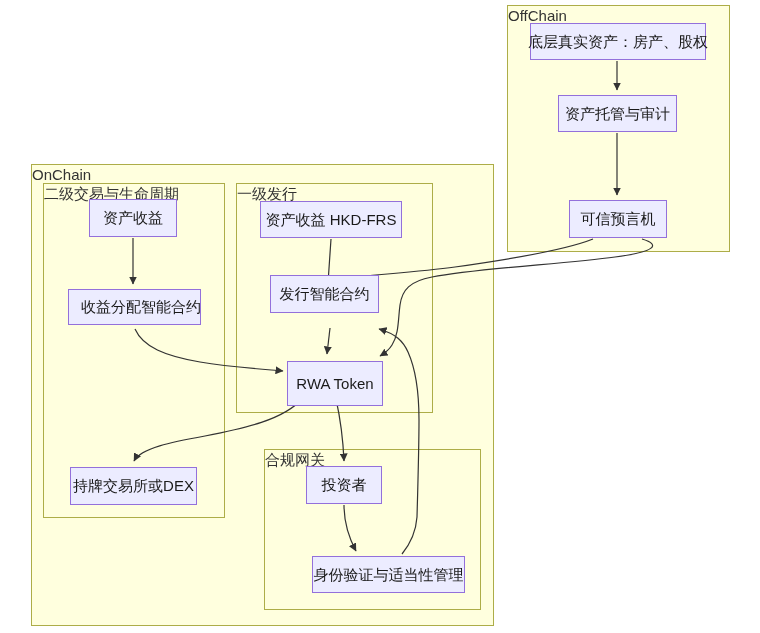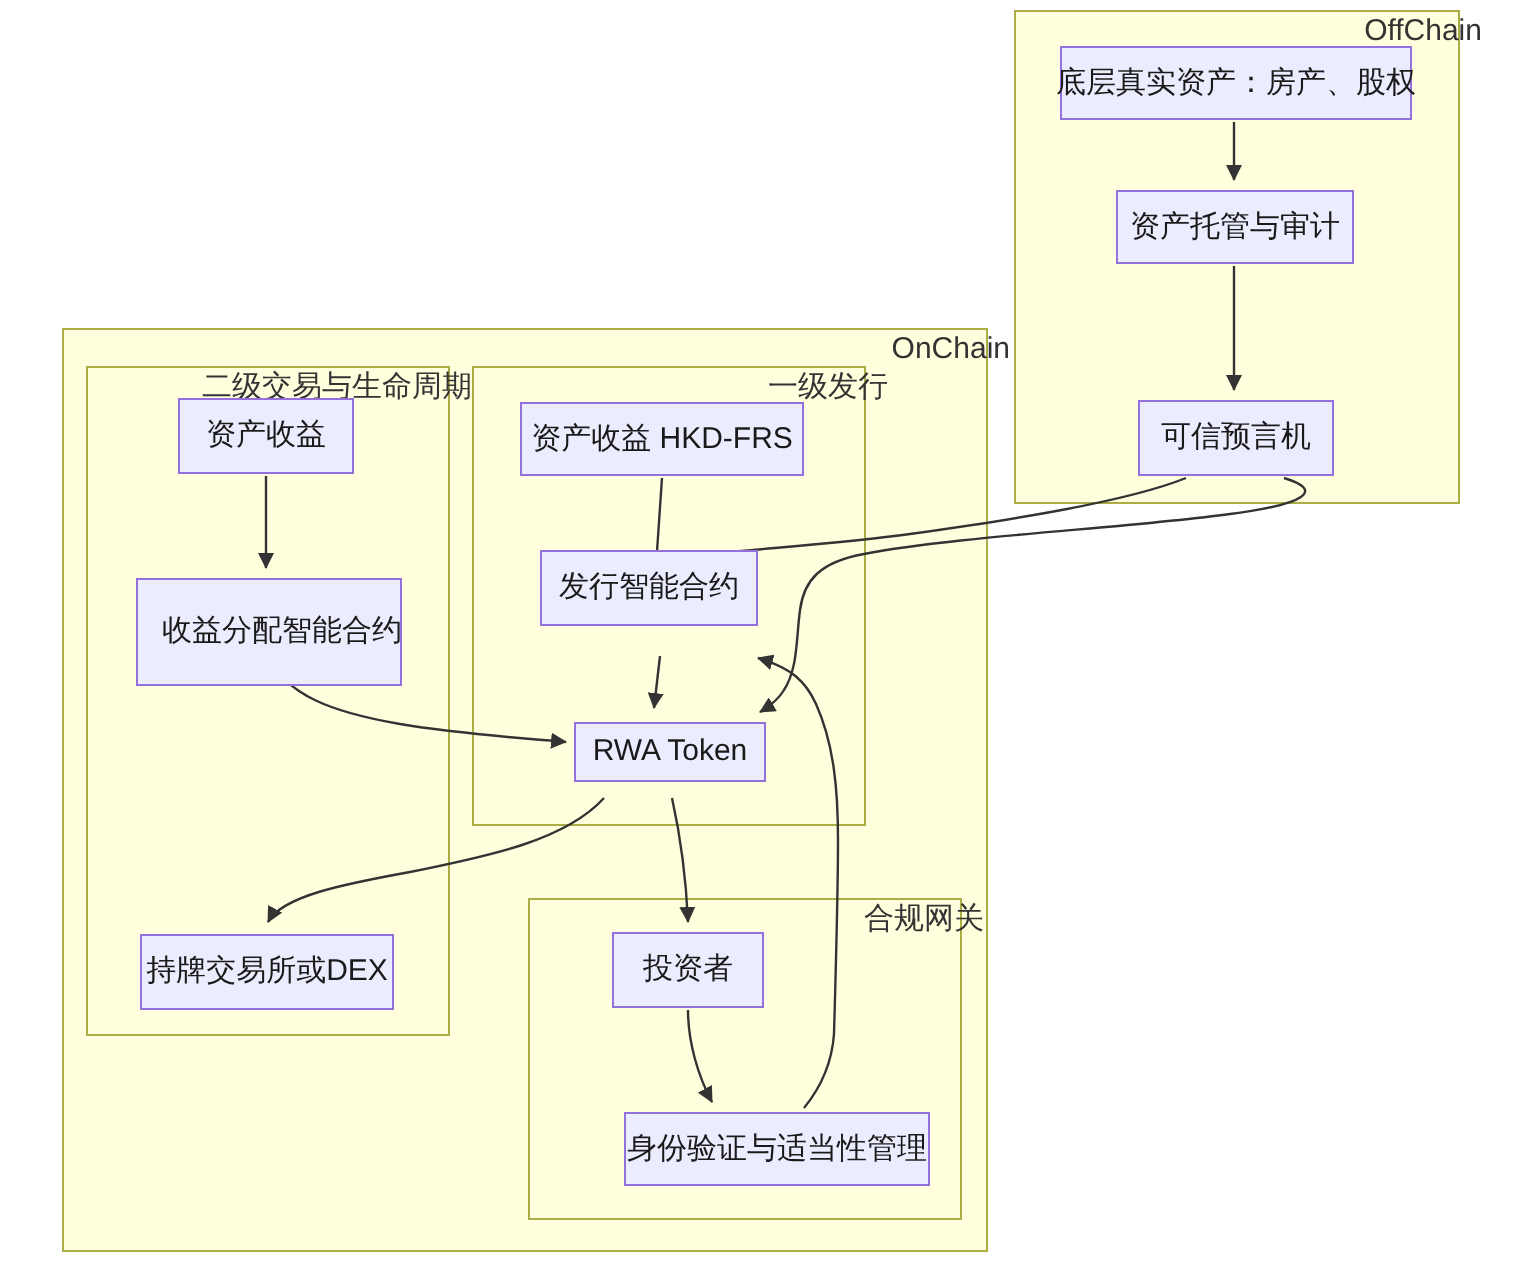--- a/index.html
+++ b/index.html
@@ -8,22 +8,22 @@
     font-family:"Liberation Sans","DejaVu Sans",sans-serif;color:#333333;
   }
   .subgraph{
     position:absolute;
     background:var(--subgraph-fill,#ffffde);
     border:1px solid var(--subgraph-border,#adad48);
     box-sizing:border-box;
     z-index:1;
   }
   .subgraph .sg-title{
-    position:absolute;top:1px;left:12px;width:100%;
-    text-align:right;font-size:15px;color:#333333;line-height:17px;
+    position:absolute;top:1px;left:0;width:100%;
+    text-align:left;font-size:15px;color:#333333;line-height:17px;
     z-index:4;
   }
   #edges{position:absolute;left:0;top:0;z-index:2;pointer-events:none;}
   .edge{stroke:var(--edge-color,#333333);stroke-width:1.2;fill:none;}
   .node{
     position:absolute;
     background:var(--node-fill,#ececff);
     border:1px solid var(--node-border,#9370db);
     box-sizing:border-box;
     display:flex;align-items:center;justify-content:center;
@@ -89,29 +89,29 @@
   </div>
 
   <div class="node" style="left:260px;top:201px;width:142px;height:37px;">
     <span>资产收益 HKD-FRS</span>
   </div>
 
   <div class="node" style="left:270px;top:275px;width:109px;height:38px;">
     <span>发行智能合约</span>
   </div>
 
-  <div class="node" style="left:287px;top:361px;width:96px;height:30px;">
+  <div class="node" style="left:287px;top:361px;width:96px;height:45px;">
     <span>RWA Token</span>
   </div>
 
   <div class="node" style="left:89px;top:199px;width:88px;height:38px;">
     <span>资产收益</span>
   </div>
 
-  <div class="node" style="left:68px;top:289px;width:133px;height:54px;padding-left:13px;">
+  <div class="node" style="left:68px;top:289px;width:133px;height:36px;padding-left:13px;">
     <span>收益分配智能合约</span>
   </div>
 
   <div class="node" style="left:70px;top:467px;width:127px;height:38px;">
     <span>持牌交易所或DEX</span>
   </div>
 
   <div class="node" style="left:306px;top:466px;width:76px;height:38px;">
     <span>投资者</span>
   </div>

